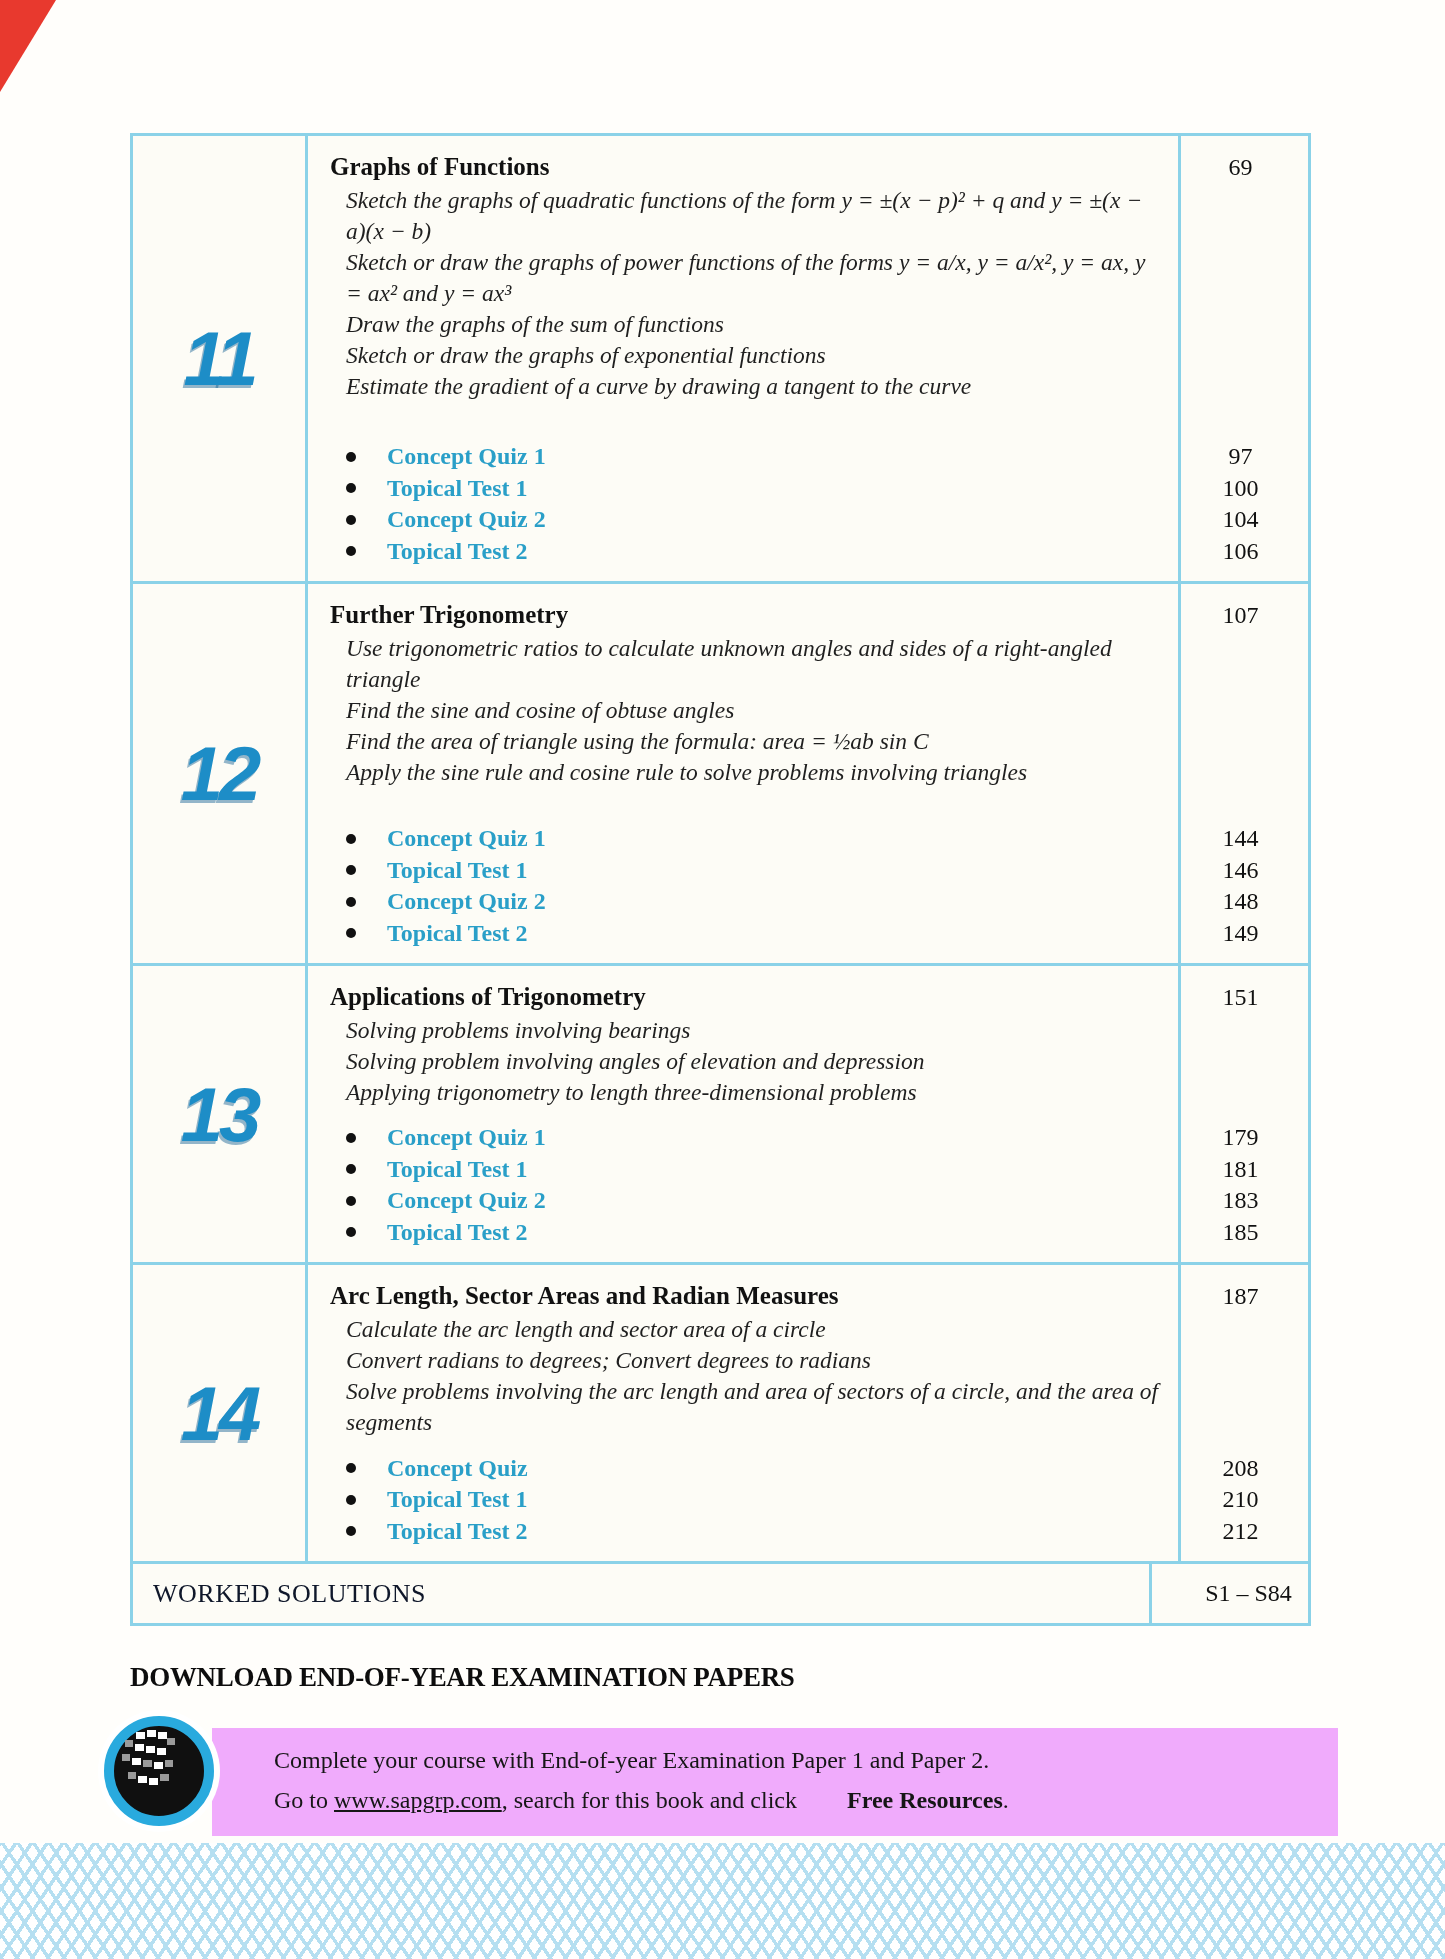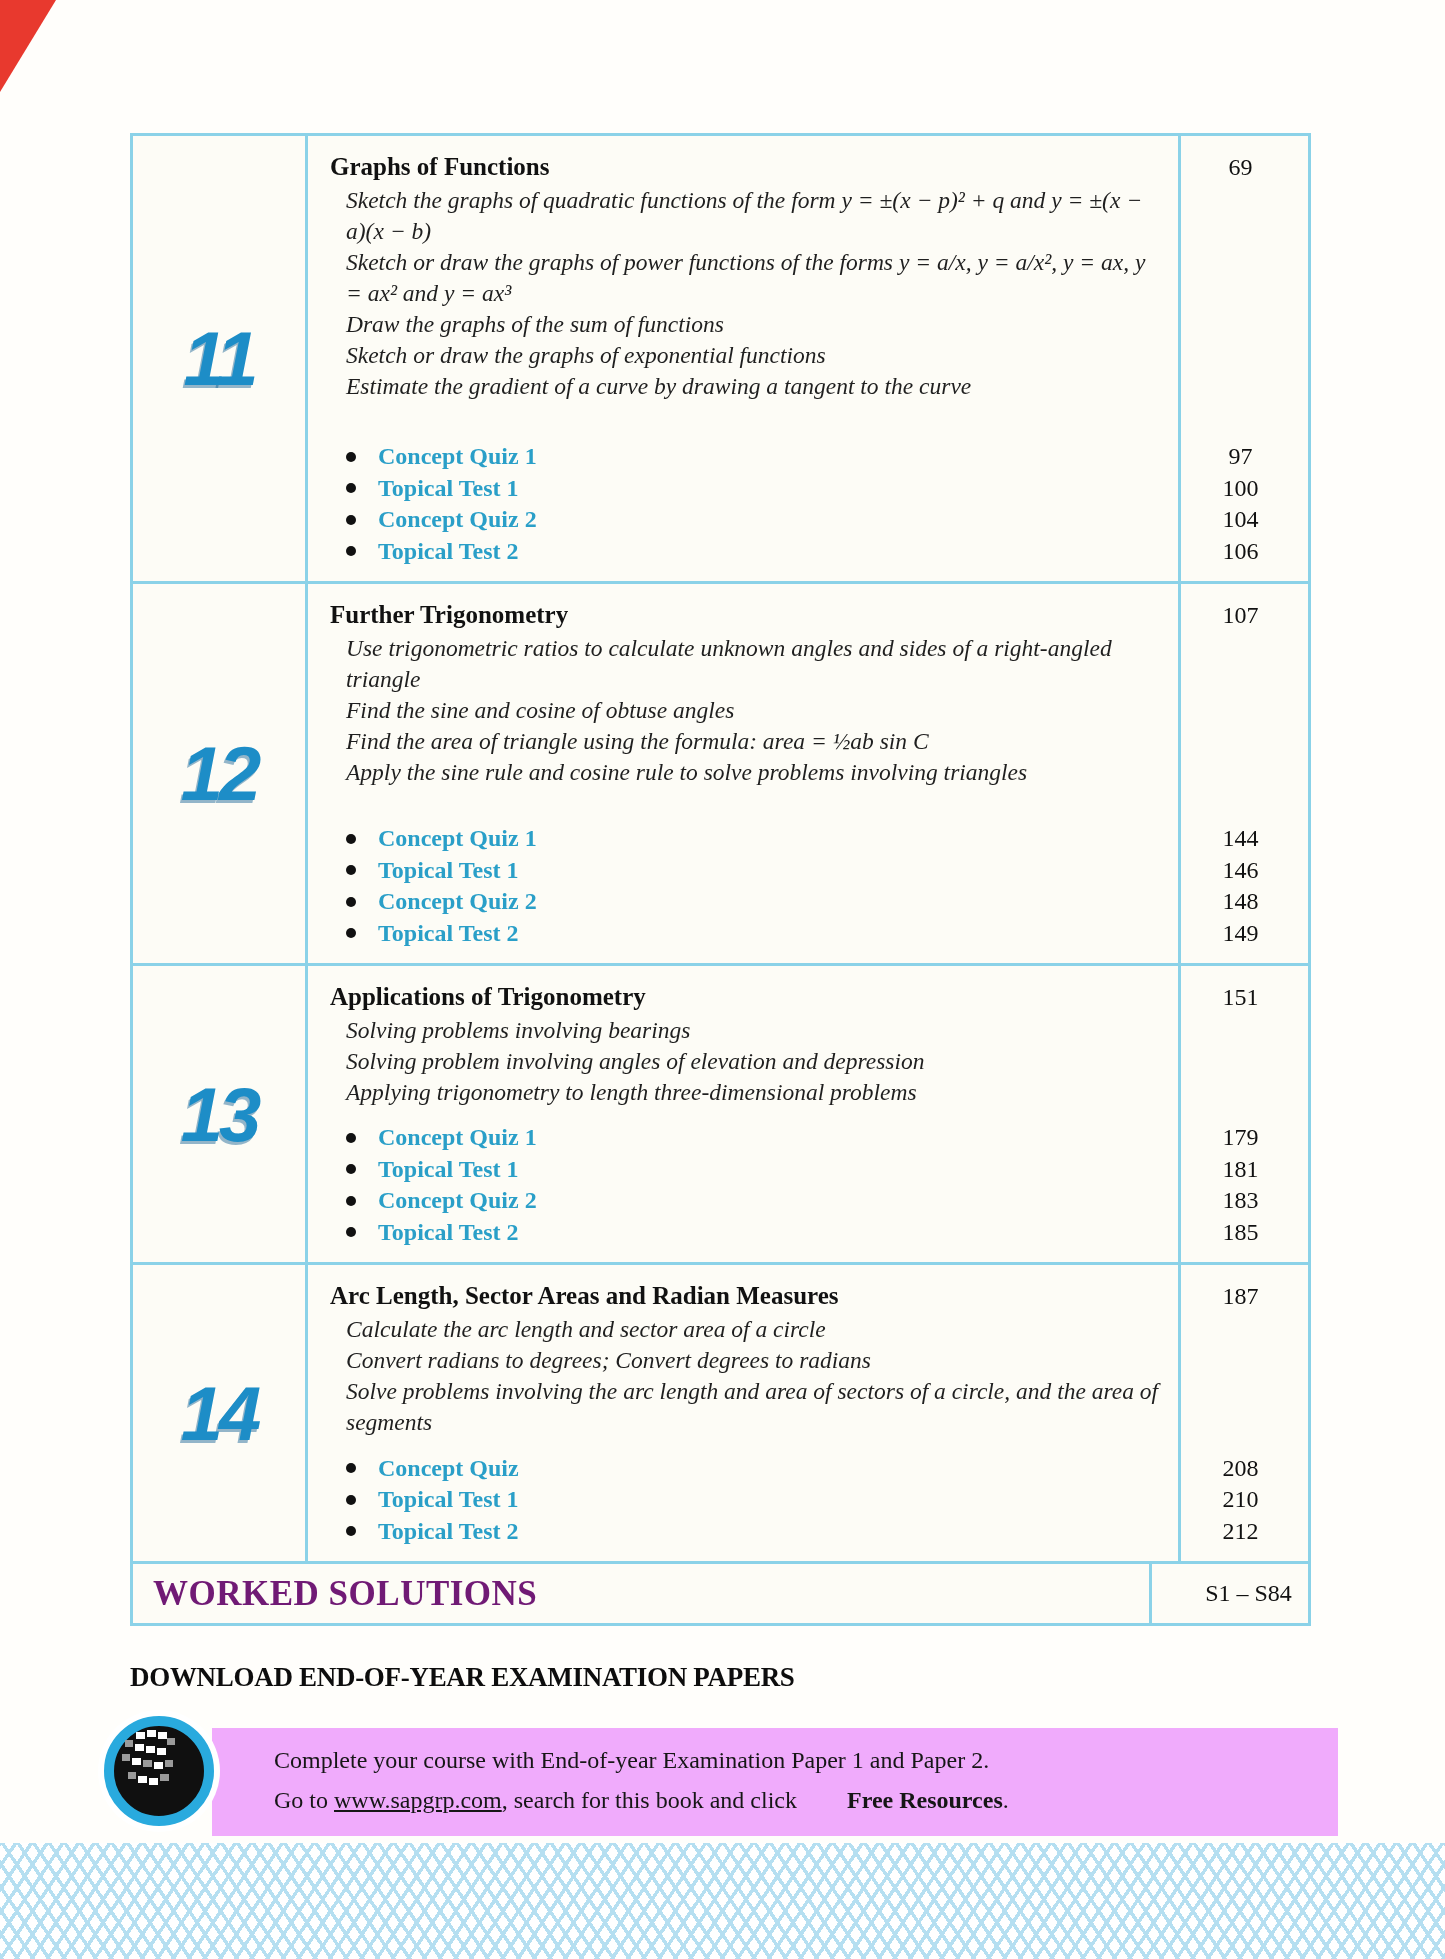--- a/index.html
+++ b/index.html
@@ -23,31 +23,31 @@
             font-size:76px;color:#1d8dc7;letter-spacing:-4px;
             text-shadow:-2px 3px 0 rgba(18,95,146,0.45);}
   .content-cell{flex:1 1 auto;display:flex;flex-direction:column;
                 padding:16px 18px 14px 22px;min-width:0;}
   .chap-title{font-weight:bold;font-size:25px;line-height:30px;color:#111;margin-bottom:3px;}
   .objectives{margin-left:16px;}
   .obj{font-style:italic;font-size:23.5px;line-height:31px;color:#1f1f1f;}
   .bullets{margin-top:auto;margin-left:16px;}
   .bullet-item{display:flex;align-items:center;line-height:31.5px;height:31.5px;}
   .dot{width:10px;height:10px;border-radius:50%;background:#111;flex:0 0 10px;margin-right:22px;}
-  .bullet-label{font-weight:bold;font-size:24px;color:#2a9fc8;}
+  .bullet-label{font-weight:bold;font-size:24px;color:#2a9fc8;margin-left:9px;}
   .pages-cell{width:119px;flex:0 0 119px;border-left:3px solid #8bd2e8;
               display:flex;flex-direction:column;align-items:center;
               padding:16px 8px 14px 0;font-size:24px;color:#111;}
   .chap-page{line-height:30px;}
   .quiz-pages{margin-top:auto;text-align:center;}
   .quiz-page{line-height:31.5px;height:31.5px;}
 
   .ws-row{display:flex;height:59px;}
   .ws-label-cell{flex:1 1 auto;display:flex;align-items:center;padding-left:20px;}
-  .ws-label{font-weight:bold;font-size:35px;letter-spacing:0.5px;color:#701a75;}
+  .ws-label{font-weight:normal;font-size:26px;letter-spacing:0.5px;color:#0f172a;}
   .ws-pages-cell{width:119px;flex:0 0 119px;border-left:3px solid #8bd2e8;
                  display:flex;align-items:center;justify-content:center;font-size:24px;color:#111;padding-left:37px;}
 
   
   .dl-heading{position:absolute;left:130px;top:1662px;width:1100px;
               font-weight:bold;font-size:27px;letter-spacing:-0.3px;color:#0d0d0d;}
   .info-box{position:absolute;left:212px;top:1728px;width:1126px;height:108px;background:#f0abfc;}
   .info-text{position:absolute;left:62px;top:12px;right:16px;font-size:24px;line-height:40px;color:#161616;}
   .info-link{text-decoration:underline;}
   .info-bold{font-weight:bold;margin-left:44px;}

